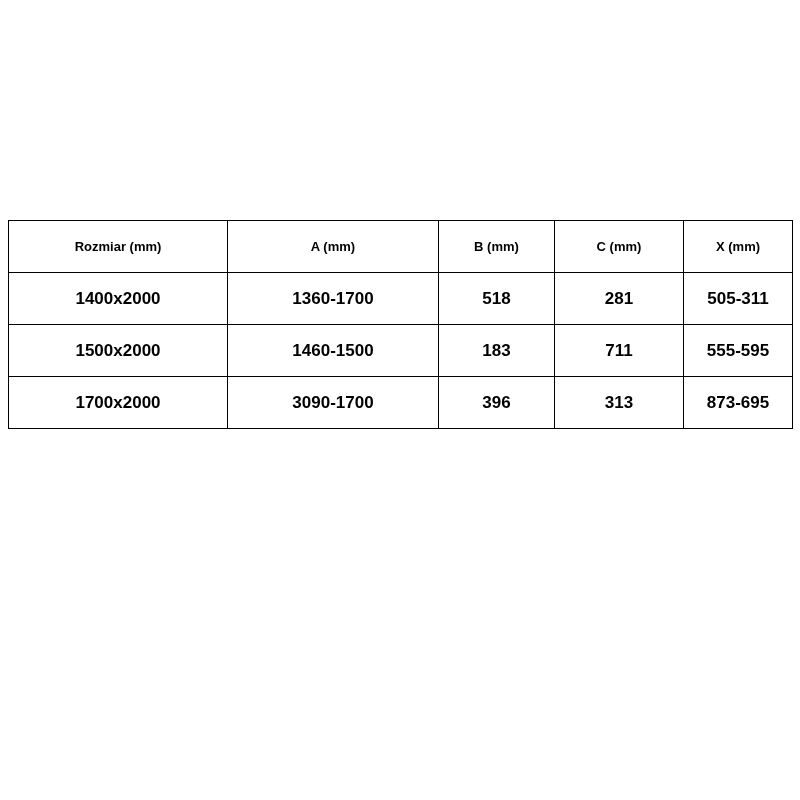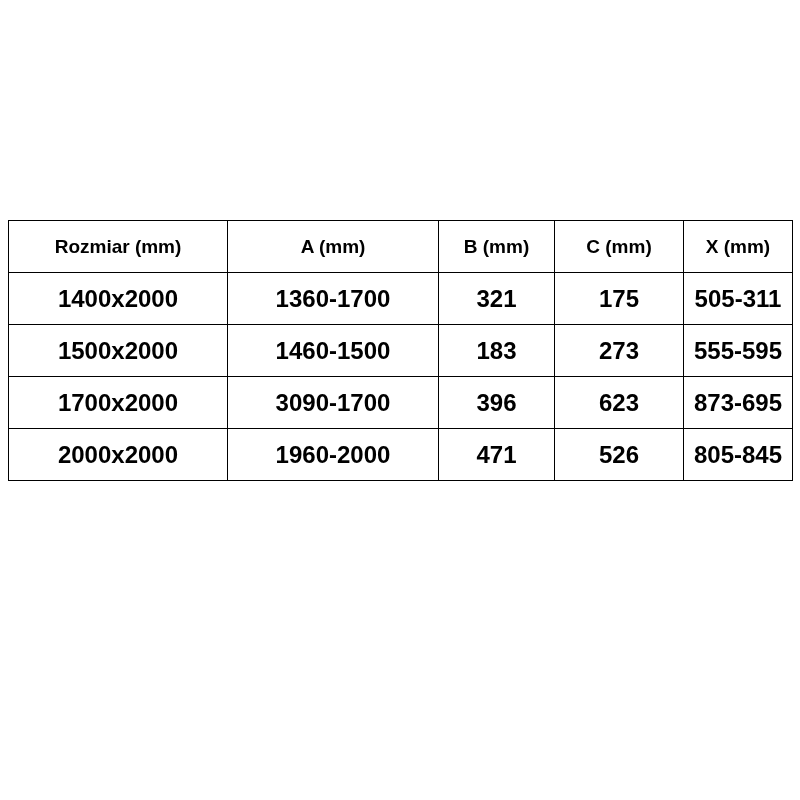--- a/index.html
+++ b/index.html
@@ -32,24 +32,24 @@
     text-align: center;
     vertical-align: middle;
     font-weight: bold;
     color: #000000;
     padding: 0;
     height: 51px;
     line-height: 51px;
     white-space: nowrap;
   }
   table.spec-table th {
-    font-size: 19px;
+    font-size: 13px;
   }
   table.spec-table td {
-    font-size: 24px;
+    font-size: 17px;
   }
   
   col.c0 { width: 219px; }
   col.c1 { width: 211px; }
   col.c2 { width: 116px; }
   col.c3 { width: 129px; }
   col.c4 { width: 109px; }
 </style>
 </head>
 <body>
@@ -69,40 +69,33 @@
         <th>A (mm)</th>
         <th>B (mm)</th>
         <th>C (mm)</th>
         <th>X (mm)</th>
       </tr>
     </thead>
     <tbody>
       <tr>
         <td>1400x2000</td>
         <td>1360-1700</td>
-        <td>321</td>
-        <td>175</td>
+        <td>518</td>
+        <td>281</td>
         <td>505-311</td>
       </tr>
       <tr>
         <td>1500x2000</td>
         <td>1460-1500</td>
         <td>183</td>
-        <td>273</td>
+        <td>711</td>
         <td>555-595</td>
       </tr>
       <tr>
         <td>1700x2000</td>
         <td>3090-1700</td>
         <td>396</td>
-        <td>623</td>
+        <td>313</td>
         <td>873-695</td>
-      </tr>
-      <tr>
-        <td>2000x2000</td>
-        <td>1960-2000</td>
-        <td>471</td>
-        <td>526</td>
-        <td>805-845</td>
       </tr>
     </tbody>
   </table>
 </div>
 
 </body></html>

